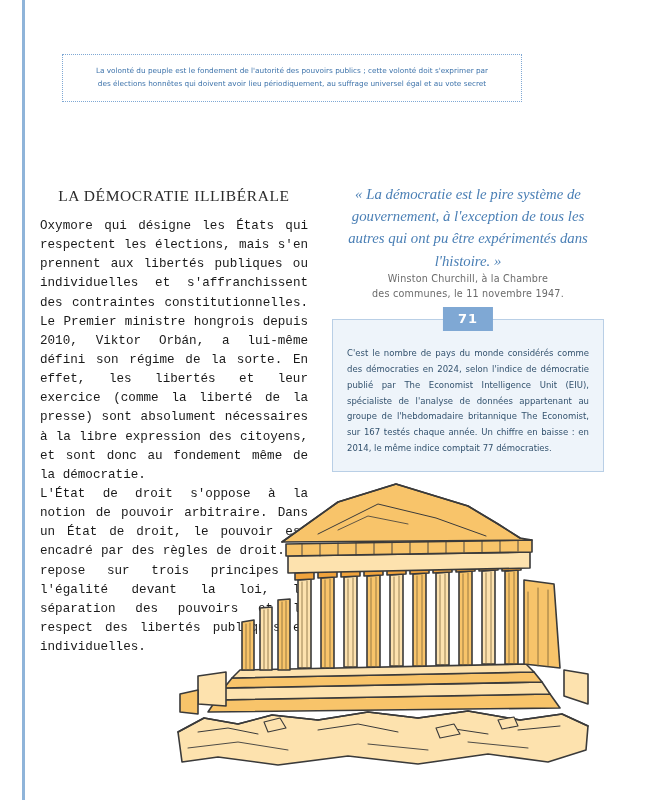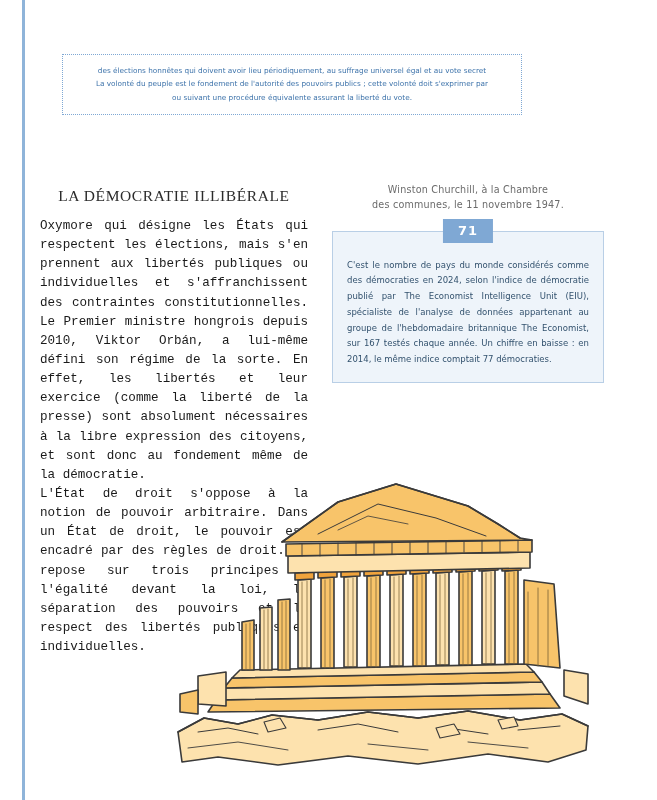--- a/index.html
+++ b/index.html
@@ -152,36 +152,36 @@
   }
 </style>
 </head>
 <body>
 
 <div class="page-rule"></div>
 
 <div class="article-box">
   <div class="article-quote-box">
     <div class="article-quote">
+      <div>La volonté du peuple est le fondement de l'autorité des pouvoirs publics ; cette volonté doit s'exprimer par</div>
       <div>des élections honnêtes qui doivent avoir lieu périodiquement, au suffrage universel égal et au vote secret</div>
-      <div>La volonté du peuple est le fondement de l'autorité des pouvoirs publics ; cette volonté doit s'exprimer par</div>
-      <div>ou suivant une procédure équivalente assurant la liberté du vote.</div>
     </div>
   </div>
 </div>
 
 <div class="col-left">
   <h2 class="section-head">La démocratie illibérale</h2>
   <p class="body">Oxymore qui désigne les États qui respectent les élections, mais s'en prennent aux libertés publiques ou individuelles et s'affranchissent des contraintes constitutionnelles. Le Premier ministre hongrois depuis 2010, Viktor Orbán, a lui-même défini son régime de la sorte. En effet, les libertés et leur exercice (comme la liberté de la presse) sont absolument nécessaires à la libre expression des citoyens, et sont donc au fondement même de la démocratie.</p>
 
   <p class="body">L'État de droit s'oppose à la notion de pouvoir arbitraire. Dans un État de droit, le pouvoir est encadré par des règles de droit. Il repose sur trois principes : l'égalité devant la loi, la séparation des pouvoirs et le respect des libertés publiques et individuelles.</p>
 </div>
 
 <div class="col-right">
   <div class="quote-block">
+    <div class="quote-text">« La démocratie est le pire système de gouvernement, à l'exception de tous les autres qui ont pu être expérimentés dans l'histoire. »</div>
     <div class="quote-source">
       <div>Winston Churchill, à la Chambre</div>
       <div>des communes, le 11 novembre 1947.</div>
     </div>
   </div>
 
   <div class="stat-box">
     <div class="stat-number">71</div>
     <div class="stat-text">C'est le nombre de pays du monde considérés comme des démocraties en 2024, selon l'indice de démocratie publié par The Economist Intelligence Unit (EIU), spécialiste de l'analyse de données appartenant au groupe de l'hebdomadaire britannique The Economist, sur 167 testés chaque année. Un chiffre en baisse : en 2014, le même indice comptait 77 démocraties.</div>
   </div>

